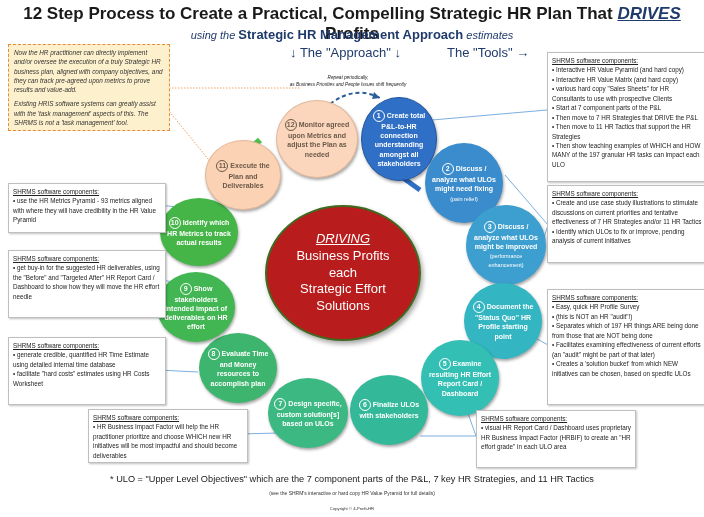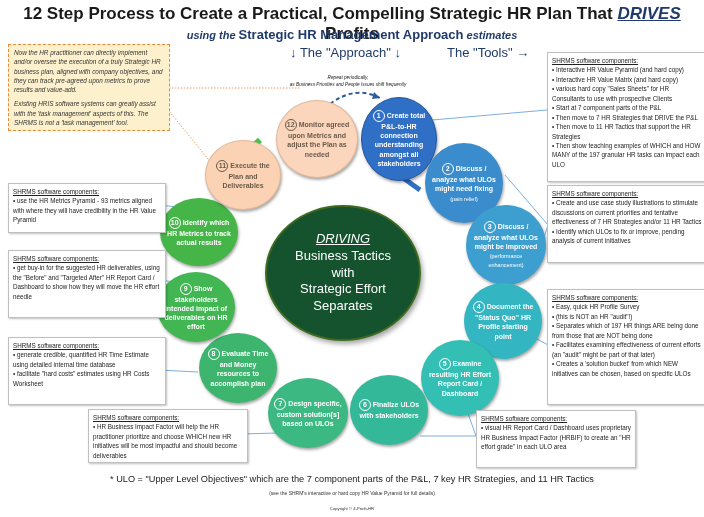--- a/index.html
+++ b/index.html
@@ -1,28 +1,28 @@
 <!DOCTYPE html>
 <html><head>
 <meta charset="utf-8">
 <style>
   html, body { margin:0; padding:0; background:#ffffff; }
   body { width:704px; height:517px; position:relative; overflow:hidden; font-family:"Liberation Sans", sans-serif; color:#222; }
   .title { position:absolute; left:0; top:4px; width:704px; text-align:center; font-size:17px; font-weight:bold; color:#1a1a1a; }
   .title u { font-style:italic; color:#1f3a6b; }
   .subtitle { position:absolute; left:0; top:27px; width:704px; text-align:center; font-size:13px; font-weight:bold; color:#1f3a6b; }
-  .subtitle i { font-weight:bold; font-style:italic; font-size:11px; }
+  .subtitle i { font-weight:normal; font-style:italic; font-size:11px; }
   .hdr { position:absolute; top:45px; font-size:13px; color:#1f3a6b; }
   .note { position:absolute; left:8px; top:44px; width:150px; padding:3px 5px; background:#fdf0cc; border:1px dashed #e98a3a; font-size:6.4px; line-height:1.45; font-style:italic; color:#333; }
   .note p { margin:0 0 5px 0; }
   .box { position:absolute; background:#fff; border:1px solid #bfbfbf; box-shadow:1px 1px 2px rgba(0,0,0,0.25); font-size:6.3px; line-height:1.5; padding:3px 4px; color:#222; }
   .box .bh { text-decoration:underline; }
   .circle { position:absolute; border-radius:50%; display:flex; align-items:center; justify-content:center; text-align:center; font-weight:bold; font-size:7px; line-height:1.3; color:#fff; box-shadow:1px 2px 3px rgba(0,0,0,0.35); padding:6px; box-sizing:border-box; }
   .circle .num { display:inline-block; width:10px; height:10px; border:1.2px solid currentColor; border-radius:50%; font-size:7px; line-height:10px; margin-right:2px; }
-  .center { position:absolute; left:265px; top:205px; width:152px; height:132px; border-radius:50%; background:#14532d; border:2px solid #3f6a20; box-shadow:2px 3px 5px rgba(0,0,0,0.35); display:flex; align-items:center; justify-content:center; text-align:center; color:#fff; font-size:13px; line-height:1.3; }
+  .center { position:absolute; left:265px; top:205px; width:152px; height:132px; border-radius:50%; background:#b91c1c; border:2px solid #3f6a20; box-shadow:2px 3px 5px rgba(0,0,0,0.35); display:flex; align-items:center; justify-content:center; text-align:center; color:#fff; font-size:13px; line-height:1.3; }
   .center u { font-style:italic; }
   .repeat { position:absolute; left:283px; top:75px; width:130px; text-align:center; font-size:4.7px; font-style:italic; color:#222; line-height:1.4; }
   .foot1 { position:absolute; left:0; top:474px; width:704px; text-align:center; font-size:9.2px; color:#1a1a1a; }
   .foot2 { position:absolute; left:0; top:490px; width:704px; text-align:center; font-size:5px; color:#333; }
   .foot3 { position:absolute; left:0; top:506px; width:704px; text-align:center; font-size:4.2px; color:#333; }
   svg.lines { position:absolute; left:0; top:0; }
 </style>
 </head>
 <body>
 
@@ -99,24 +99,24 @@
 <div class="circle" style="left:205px;top:140px;width:76px;height:70px;background:#fbd2b4;color:#6b5a4a;border:1px solid #e2b89a;">
   <div><span class="num">11</span><span>Execute the Plan and Deliverables</span></div>
 </div>
 <div class="circle" style="left:276px;top:100px;width:82px;height:78px;background:#fbd6bc;color:#6b5a4a;border:1px solid #e2b89a;">
   <div><span class="num">12</span><span>Monitor agreed upon Metrics and adjust the Plan as needed</span></div>
 </div>
 
 <div class="center">
   <div>
     <u>DRIVING</u><br>
-    <span>Business Tactics</span><br>
-    <span>with</span><br>
+    <span>Business Profits</span><br>
+    <span>each</span><br>
     <span>Strategic Effort</span><br>
-    <span>Separates</span>
+    <span>Solutions</span>
   </div>
 </div>
 
 <div class="box" style="left:547px;top:52px;width:150px;height:122px;">
   <div class="bh">SHRMS software components:</div>
   <div>
       <div>• Interactive HR Value Pyramid (and hard copy)</div>
       <div>• Interactive HR Value Matrix (and hard copy)</div>
       <div>• various hard copy "Sales Sheets" for HR Consultants to use with prospective Clients</div>
       <div>• Start at 7 component parts of the P&amp;L</div>

